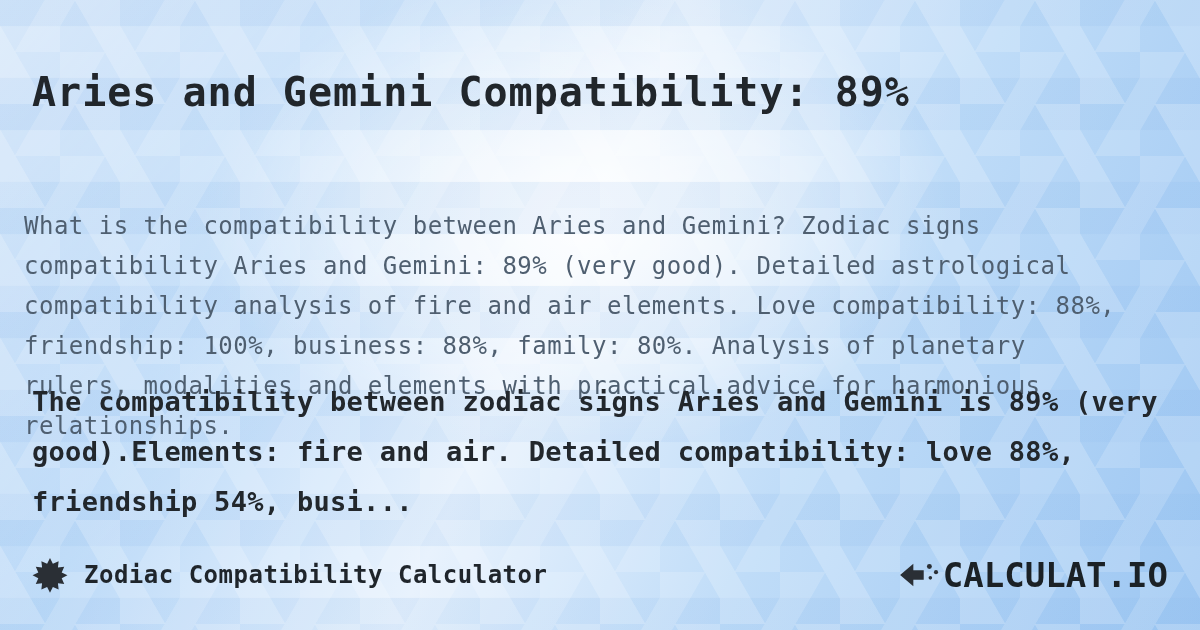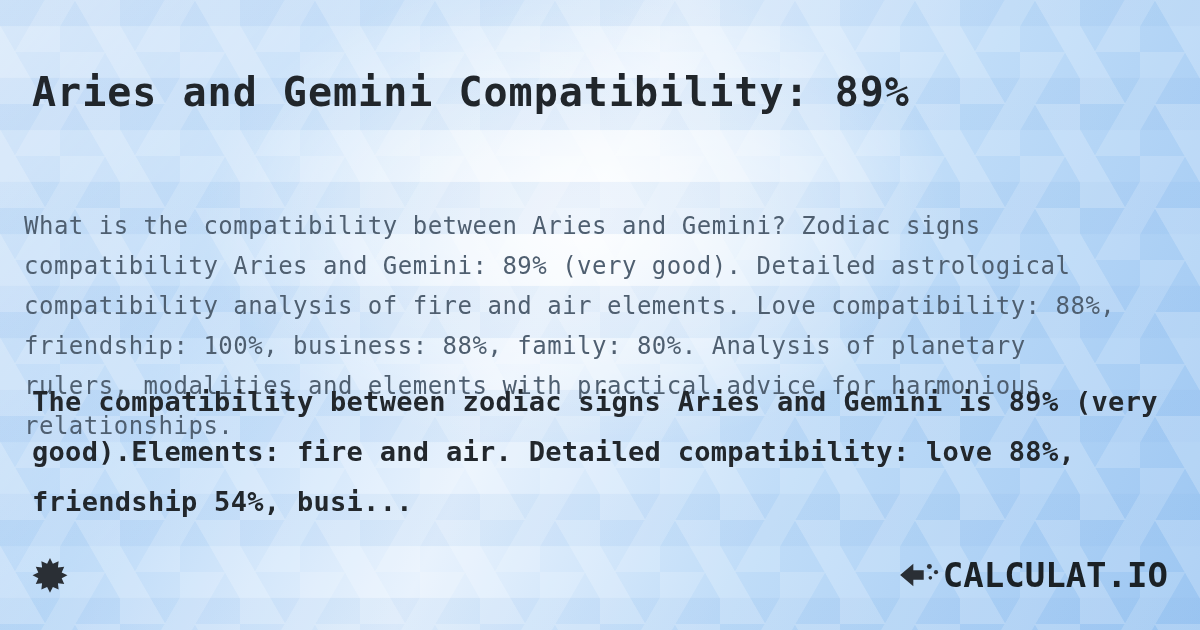--- a/index.html
+++ b/index.html
@@ -131,20 +131,21 @@
 
     <p class="summary">The compatibility between zodiac signs Aries and Gemini  is 89% (very good).Elements: fire and air. Detailed compatibility: love 88%, friendship 54%, busi...</p>
 
     <div class="footer">
       <div class="footer-left">
         <span class="star-icon-wrap">
           <svg class="star-icon" viewBox="0 0 40 40" aria-hidden="true">
             <path fill="#2a2f35" d="M20 1 L23.2 7.4 L29.6 4.6 L28.8 11.6 L35.8 10.8 L33 17.2 L39.4 20.4 L33 23.6 L35.8 30 L28.8 29.2 L29.6 36.2 L23.2 33.4 L20 39.8 L16.8 33.4 L10.4 36.2 L11.2 29.2 L4.2 30 L7 23.6 L0.6 20.4 L7 17.2 L4.2 10.8 L11.2 11.6 L10.4 4.6 L16.8 7.4 Z"></path>
           </svg>
         </span>
+        <span class="footer-label">Zodiac Compatibility Calculator</span>
       </div>
 
       <div class="footer-right">
         <span class="brand-mark-wrap">
           <svg class="brand-mark" viewBox="0 0 44 36" aria-hidden="true">
             <path fill="#2a2f35" d="M2 18 L16 6 L16 13 L27 13 L27 23 L16 23 L16 30 Z"></path>
             <circle fill="#2a2f35" cx="33" cy="9" r="2.6"></circle>
             <circle fill="#2a2f35" cx="40" cy="15" r="2.2"></circle>
             <circle fill="#2a2f35" cx="34" cy="21" r="1.9"></circle>
           </svg>

